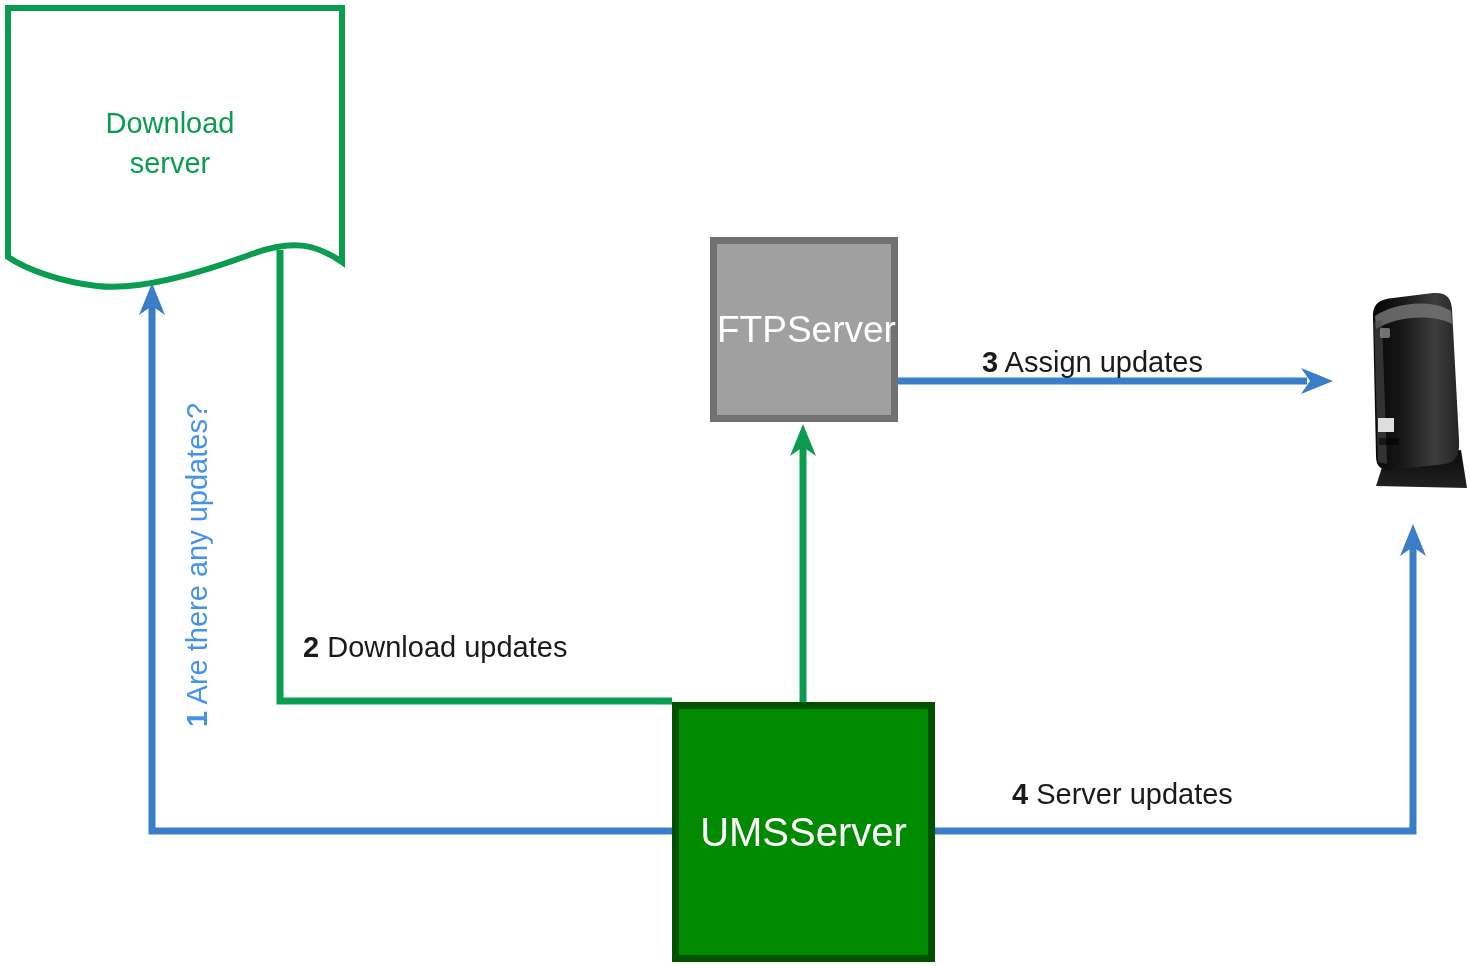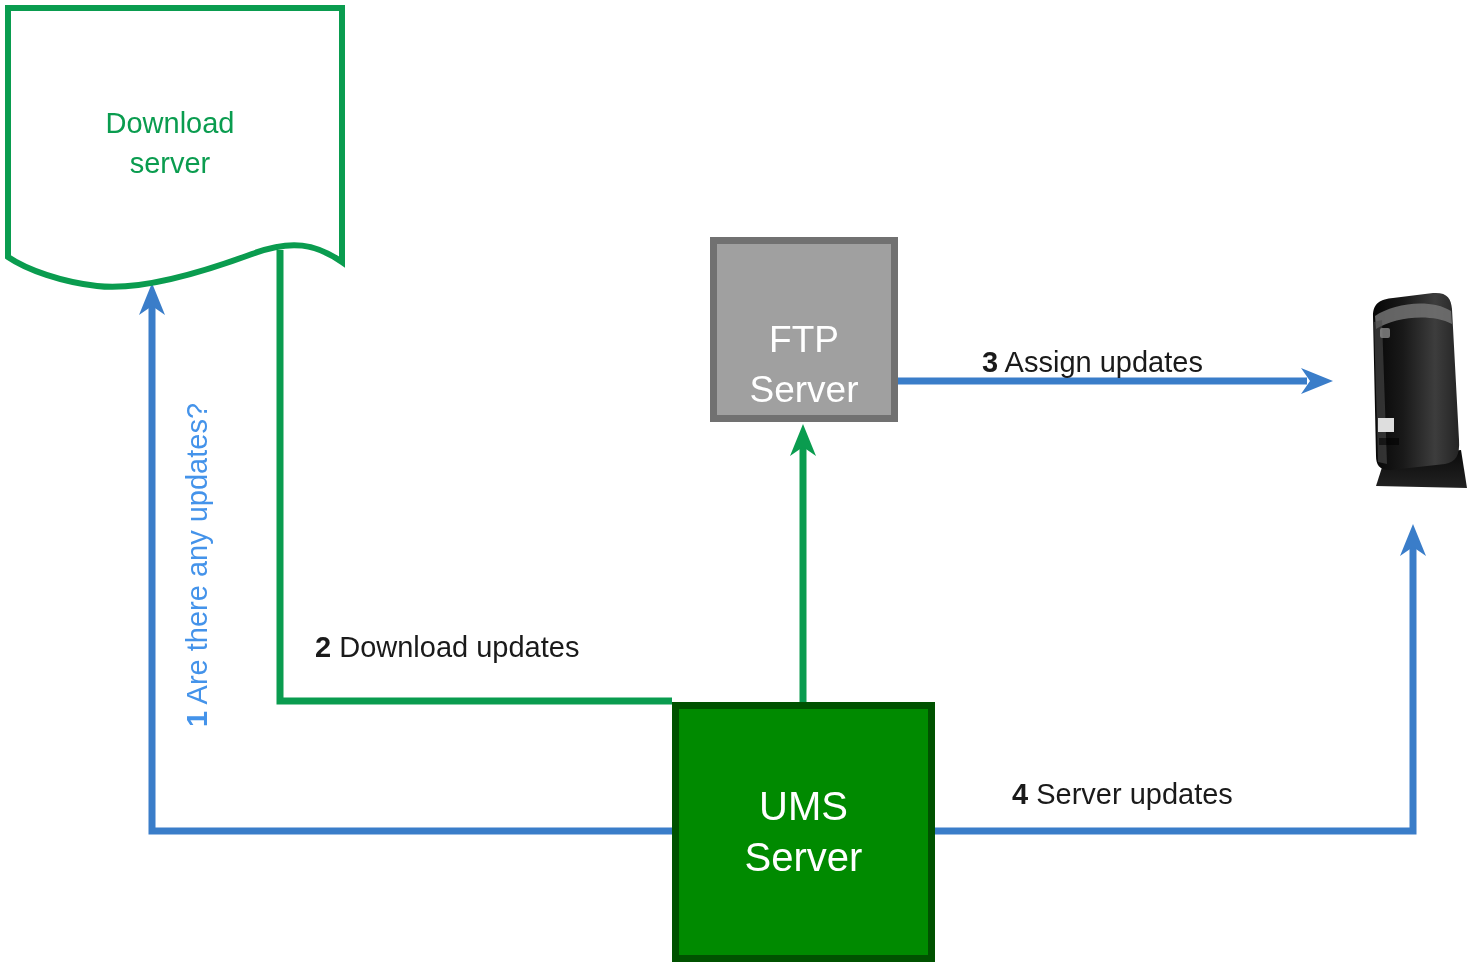--- a/index.html
+++ b/index.html
@@ -26,43 +26,43 @@
   .doc-label{
     position:absolute;left:25px;top:103px;width:290px;
     text-align:center;color:var(--green-line);
     font-size:29px;line-height:40px;
   }
 
   
   .ftp-node{
     position:absolute;left:710px;top:237px;width:188px;height:185px;
     background:var(--ftp-fill);border:7px solid var(--ftp-border);
-    display:flex;flex-direction:column;align-items:center;justify-content:flex-end;
+    display:flex;flex-direction:row;align-items:center;justify-content:space-between;
     color:#ffffff;font-size:37px;line-height:50px;text-align:center;
   }
 
   
   .ums-node{
     position:absolute;left:672px;top:702px;width:263px;height:260px;
     background:var(--ums-fill);border:7px solid var(--ums-border);
-    display:flex;flex-direction:column;align-items:center;justify-content:center;
+    display:flex;align-items:center;justify-content:center;
     color:#ffffff;font-size:40px;line-height:51px;text-align:center;
   }
 
   
   .step-label{
     position:absolute;color:var(--label-text);
     font-size:29px;white-space:nowrap;
   }
   .step-label b{font-weight:bold;}
   .step-label-1{
     left:197px;top:565px;color:var(--blue-text);
     transform:translate(-50%,-50%) rotate(-90deg);
   }
-  .step-label-2{left:303px;top:631px;margin-left:12px;}
+  .step-label-2{left:303px;top:631px;}
   .step-label-3{left:982px;top:346px;}
   .step-label-4{left:1012px;top:778px;}
 
   
   .device{position:absolute;left:1361px;top:290px;width:106px;height:218px;}
 </style>
 </head>
 <body>
 
 <div class="canvas">

